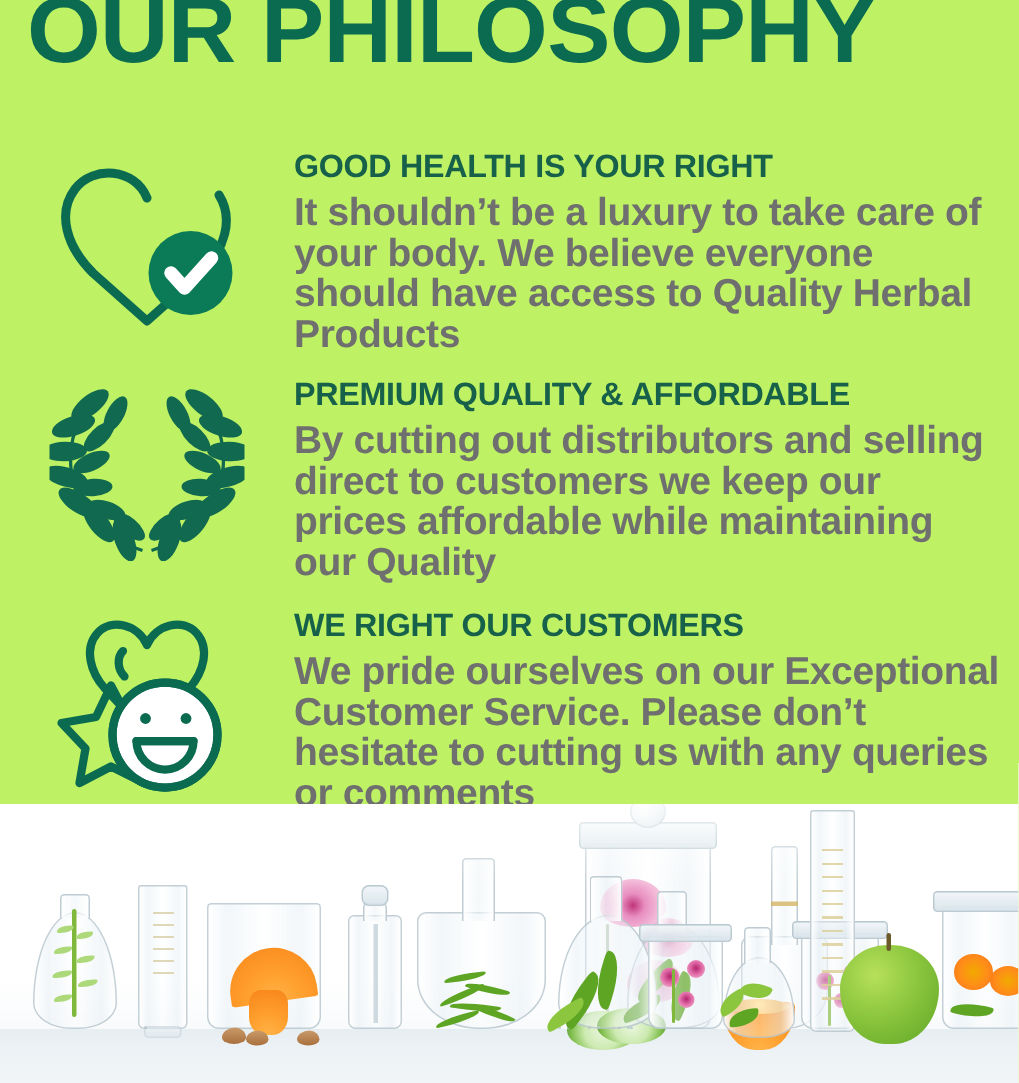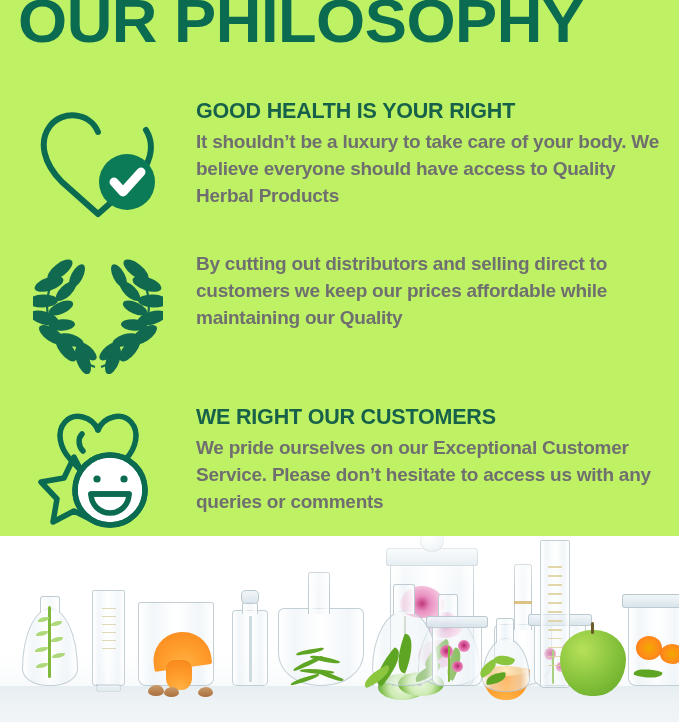--- a/index.html
+++ b/index.html
@@ -68,21 +68,21 @@
     font-size: 21.5px;
     line-height: 26px;
     font-weight: 700;
     letter-spacing: -0.2px;
     white-space: nowrap;
     margin-bottom: 4px;
   }
 
   .feature-body {
     color: #6f6f6f;
-    font-size: 19px;
+    font-size: 26px;
     line-height: 27px;
     font-weight: 700;
     letter-spacing: -0.25px;
     max-width: 470px;
   }
 
   
   #photo-strip {
     position: absolute;
     left: 0;
@@ -277,20 +277,21 @@
             <ellipse cx="97" cy="37" rx="13" ry="5.8" transform="rotate(44 97 37)"></ellipse>
             <ellipse cx="102" cy="54" rx="13" ry="5.8" transform="rotate(24 102 54)"></ellipse>
             <ellipse cx="101" cy="71" rx="13" ry="5.8" transform="rotate(4 101 71)"></ellipse>
             <ellipse cx="92" cy="86" rx="13" ry="5.8" transform="rotate(-18 92 86)"></ellipse>
             <ellipse cx="77" cy="97" rx="13" ry="5.8" transform="rotate(-40 77 97)"></ellipse>
           </g>
         </g>
       </svg>
     </div>
     <div class="feature-text-cell">
+      <div class="feature-heading">PREMIUM QUALITY &amp; AFFORDABLE</div>
       <div class="feature-body">By cutting out distributors and selling direct to customers we keep our prices affordable while maintaining our Quality</div>
     </div>
   </div>
 
   <div class="feature-row" id="feature-row-2">
     <div class="feature-icon-cell">
       <svg width="125" height="124" viewBox="0 0 125 124">
         <g fill="none" stroke="#0b6b51" stroke-width="5.5" stroke-linecap="round" stroke-linejoin="round">
 
           <path d="M62 22 C56 8, 38 4, 29 14 C20 24, 24 40, 34 51 L46 64"></path>
@@ -303,21 +304,21 @@
           <circle cx="74" cy="82" r="35"></circle>
           <circle cx="61" cy="71" r="3.6" fill="#0b6b51" stroke="none"></circle>
           <circle cx="88" cy="71" r="3.6" fill="#0b6b51" stroke="none"></circle>
           <path d="M55 86 L93 86 A19 19 0 0 1 55 86 Z" fill="none"></path>
           <path d="M55 86 L93 86"></path>
         </g>
       </svg>
     </div>
     <div class="feature-text-cell">
       <div class="feature-heading">WE RIGHT OUR CUSTOMERS</div>
-      <div class="feature-body">We pride ourselves on our Exceptional Customer Service. Please don’t hesitate to access us with any queries or comments</div>
+      <div class="feature-body">We pride ourselves on our Exceptional Customer Service. Please don’t hesitate to cutting us with any queries or comments</div>
     </div>
   </div>
 
   <div id="photo-strip">
     <div id="photo-bg"></div>
     <div id="photo-floor"></div>
 
     <div class="glass flask" style="left:22px; width:56px; height:78px;"></div>
     <div class="neck" style="left:40px; bottom:110px; width:20px; height:16px;"></div>
     <div class="stem" style="left:48px; bottom:44px; width:2.5px; height:72px;"></div>

